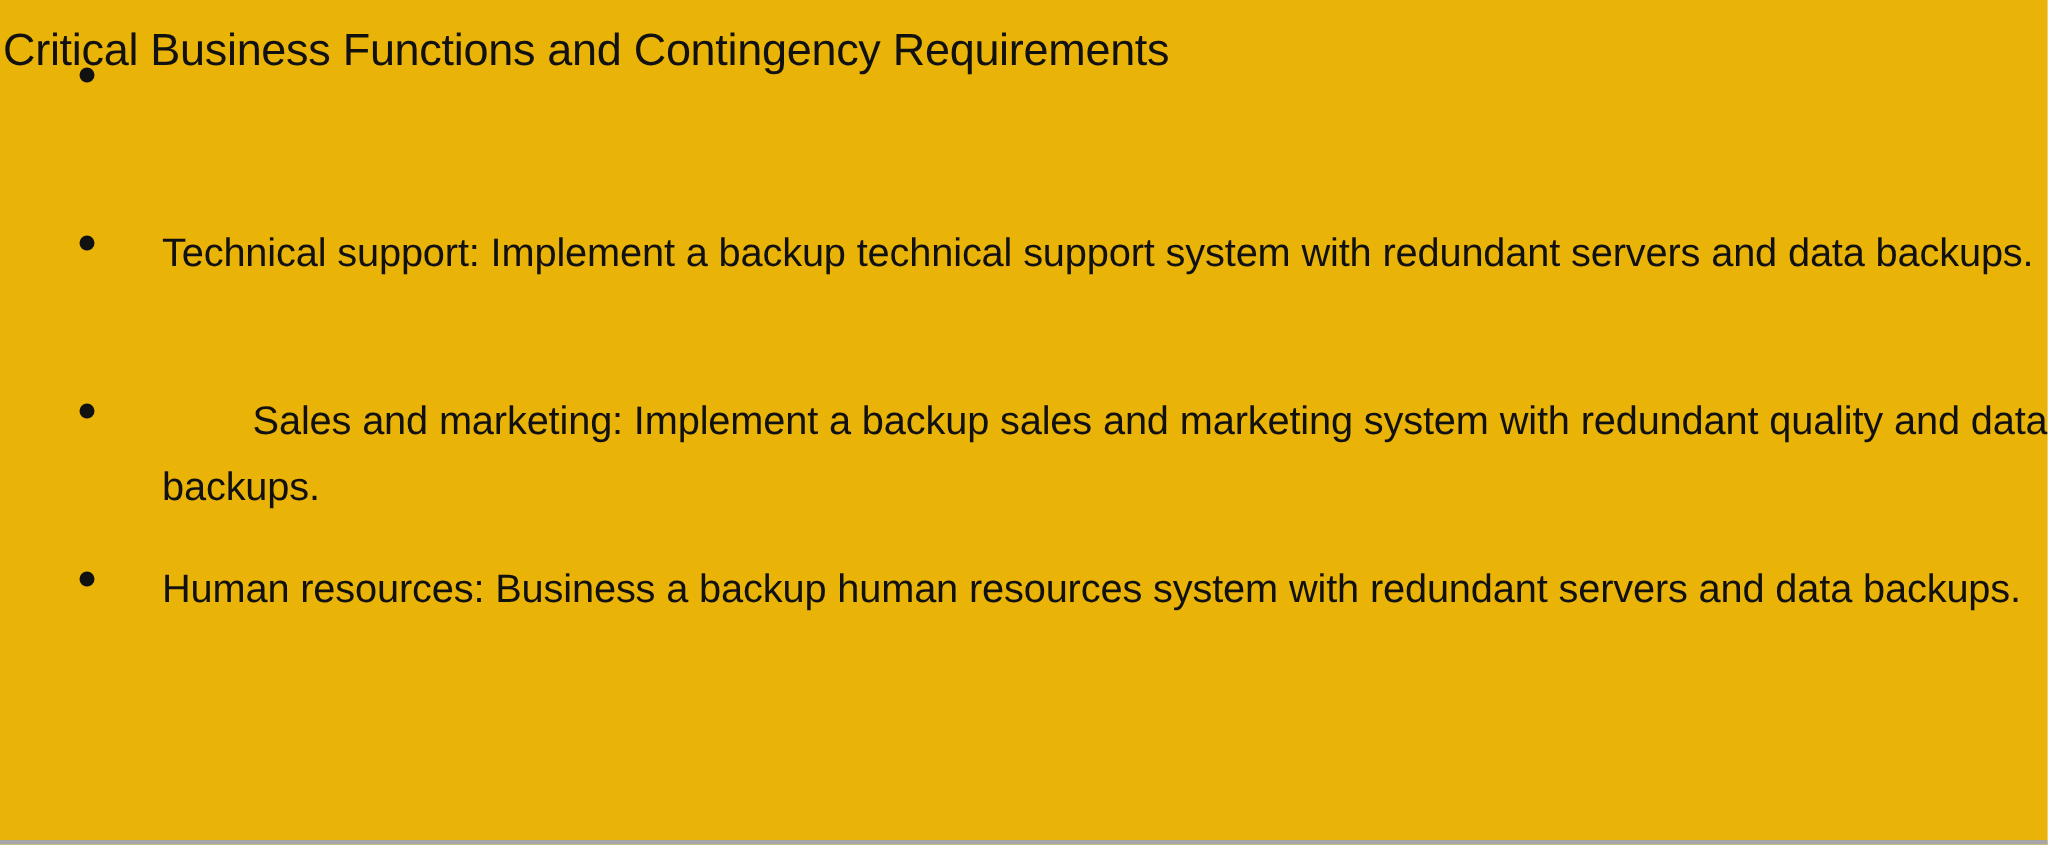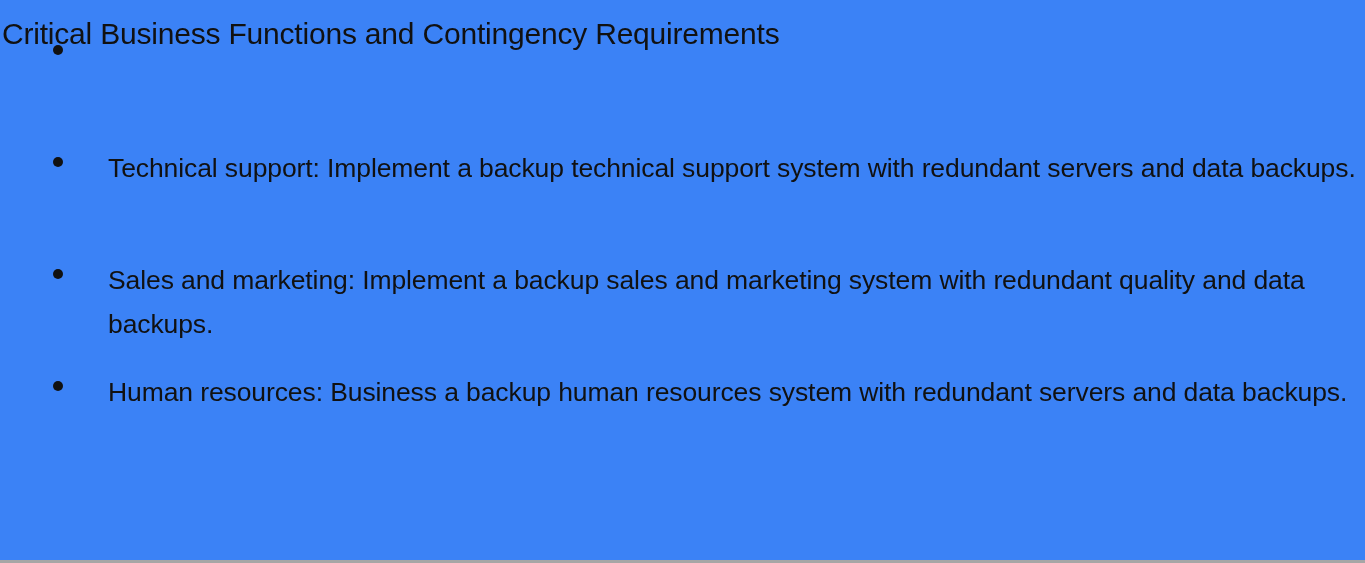--- a/index.html
+++ b/index.html
@@ -14,21 +14,21 @@
     font-family: "Liberation Sans", sans-serif;
     color: #1a1a1a;
     -webkit-font-smoothing: antialiased;
   }
 
   #page {
     position: relative;
     width: 1365px;
     height: 563px;
     box-sizing: border-box;
-    background: #3b82f6;
+    background: #eab308;
     border-bottom: 3px solid #a6a6a6;
     overflow: hidden;
   }
 
   .doc-heading {
     position: absolute;
     left: 2px;
     top: -5px;
     width: 1360px;
     font-size: 30px;
@@ -66,21 +66,21 @@
     background: #111111;
     border-radius: 50%;
   }
 
   .bullet-text {
     display: block;
     font-size: 26.5px;
     line-height: 44px;
     letter-spacing: -0.1px;
     color: #111111;
-    text-align: left;
+    text-align: right;
     -moz-text-align-last: left;
     text-align-last: left;
   }
 
   .bullet-text.justified {
     text-align: justify;
     -moz-text-align-last: left;
     text-align-last: left;
     word-spacing: 0.14em;
   }

